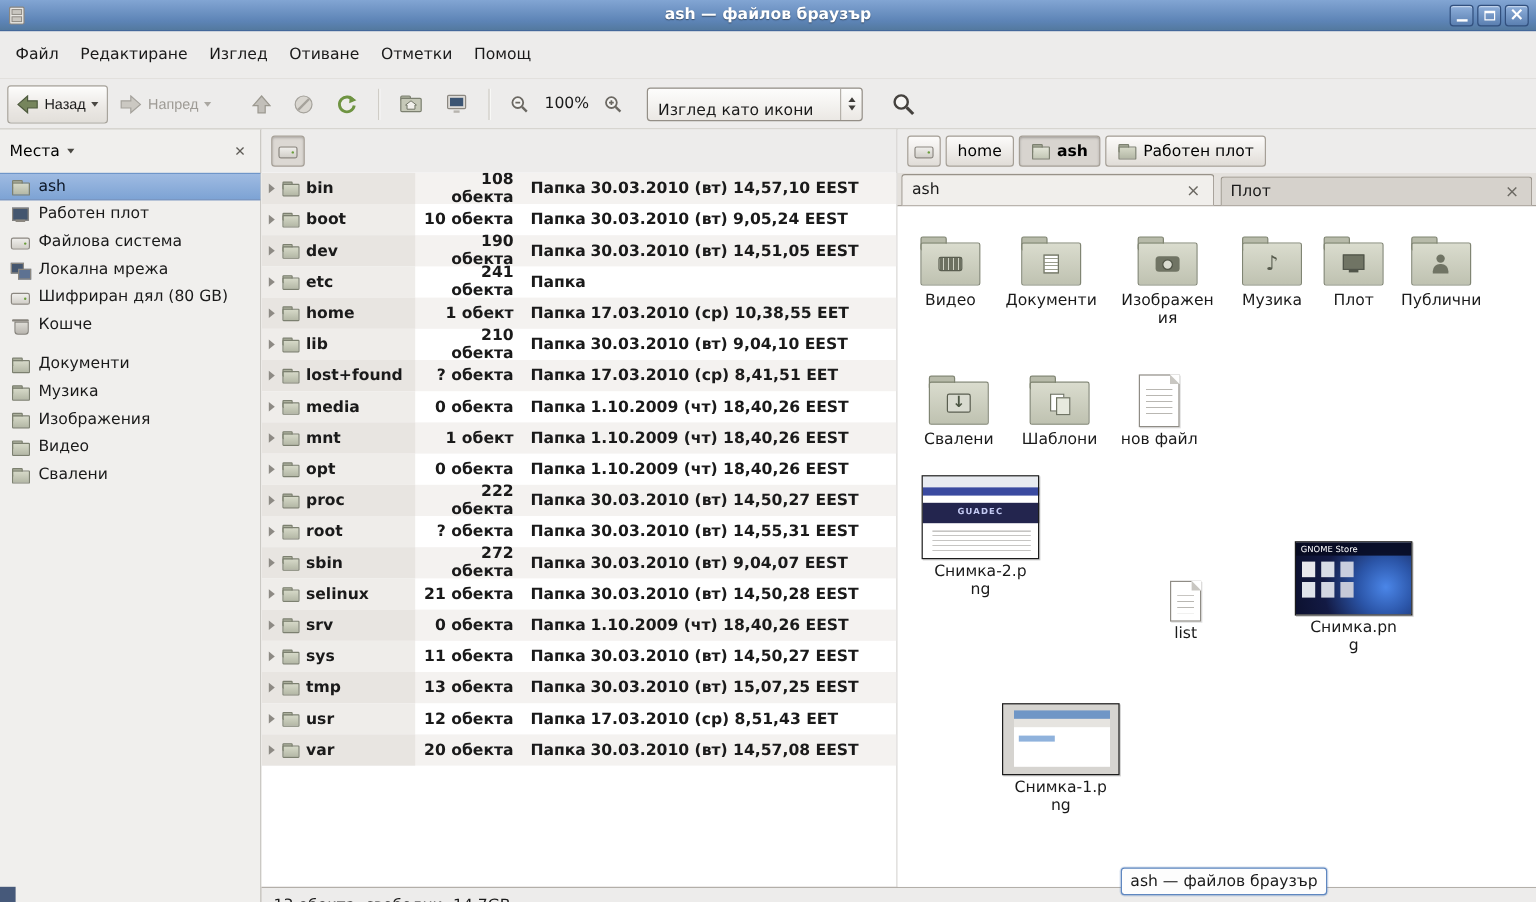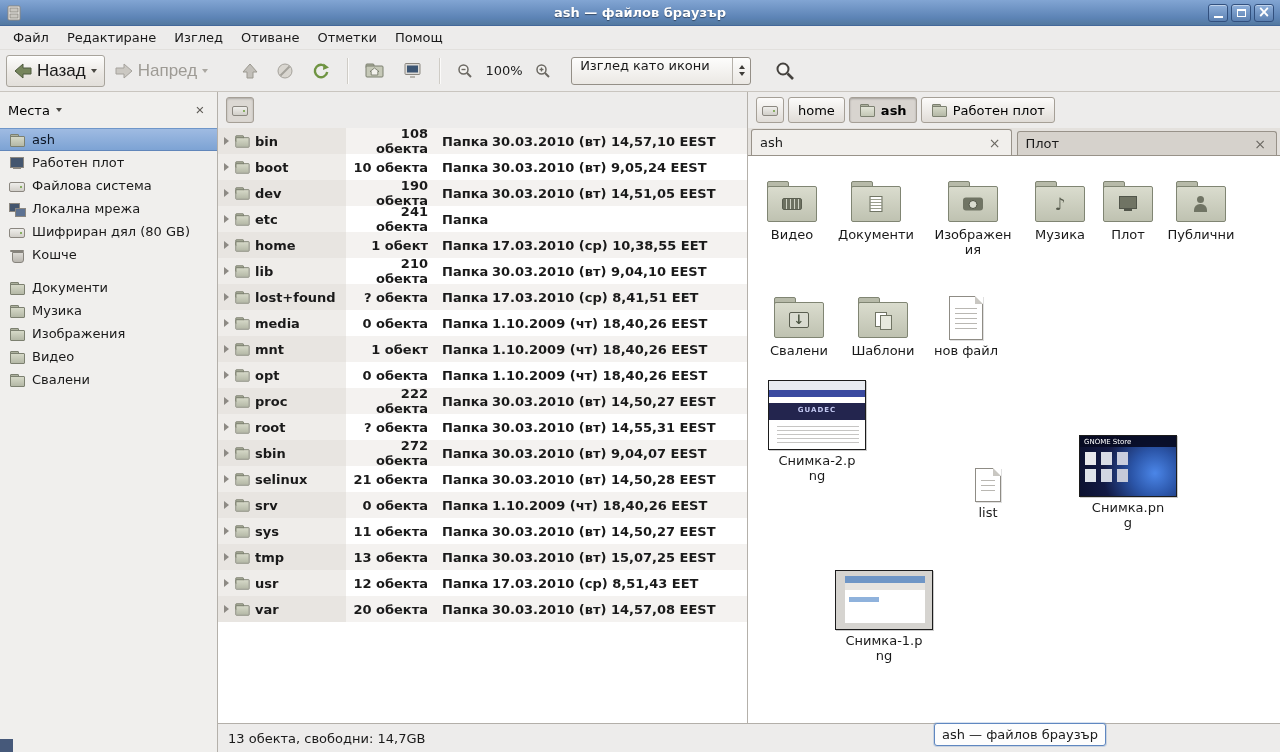--- a/index.html
+++ b/index.html
@@ -11,33 +11,33 @@
   .titlebar { position:relative; height:26px; background:linear-gradient(#82a5d3,#5d84b6 70%,#53799f); border-bottom:1px solid #44689a; display:flex; align-items:center; padding:0 6px; }
   .title-text { position:absolute; left:0; right:0; text-align:center; color:#fff; font-weight:bold; text-shadow:0 1px 1px rgba(0,0,0,.45); }
   .win-app-icon { width:16px; height:16px; z-index:2; position:relative; }
   .win-controls { margin-left:auto; display:flex; gap:3px; z-index:2; }
   .win-btn { width:20px; height:18px; border:1px solid #32507e; border-radius:3px; background:linear-gradient(#8fb0db,#5b80b1); box-shadow:inset 0 1px 0 rgba(255,255,255,.45); display:flex; align-items:center; justify-content:center; color:#fff; cursor:default; }
   .g-min { display:block; width:9px; height:2px; background:#fff; margin-top:9px; }
   .g-max { display:block; width:9px; height:8px; border:1px solid #fff; border-top-width:2px; }
   .g-close::before { content:"×"; font-size:15px; font-weight:bold; line-height:1; }
 
   
-  .menubar { height:24px; background:#edeceb; display:flex; align-items:center; padding-left:4px; border-bottom:1px solid #e2e0dd; }
+  .menubar { height:40px; background:#edeceb; display:flex; align-items:center; padding-left:4px; border-bottom:1px solid #e2e0dd; }
   .menu-item { padding:2px 9px; }
 
   
   .toolbar { height:42px; background:#edeceb; border-bottom:1px solid #c9c5bf; display:flex; align-items:center; padding:0 6px; gap:2px; }
-  .tb-btn { height:32px; display:flex; align-items:center; gap:5px; padding:0 7px; border:1px solid transparent; border-radius:3px; background:transparent; font-size:17px; color:#1a1a1a; }
+  .tb-btn { height:32px; display:flex; align-items:center; gap:5px; padding:0 7px; border:1px solid transparent; border-radius:3px; background:transparent; font-size:12px; color:#1a1a1a; }
   .tb-btn.raised { border-color:#a8a49c; background:linear-gradient(#fdfdfc,#ebe8e4 60%,#e2dfda); box-shadow:0 1px 0 rgba(255,255,255,.7) inset; }
   .tb-btn.disabled { color:#9e9b95; }
   .caret-down { width:0; height:0; border-left:3px solid transparent; border-right:3px solid transparent; border-top:4px solid #4a4843; }
   .tb-btn.disabled .caret-down { border-top-color:#aaa7a1; }
   .tb-sep { width:1px; height:26px; background:#cfccc6; box-shadow:1px 0 0 #fbfaf9; margin:0 7px; }
   .zoom-level { min-width:42px; text-align:center; }
-  .combo { height:28px; margin-left:10px; width:180px; border:1px solid #948f87; border-radius:3px; background:linear-gradient(#fdfdfc,#ebe8e4); display:flex; align-items:flex-start; }
+  .combo { height:28px; margin-left:10px; width:180px; border:1px solid #948f87; border-radius:3px; background:linear-gradient(#fdfdfc,#ebe8e4); display:flex; align-items:flex-end; }
   .combo .label { flex:1; padding:0 8px; text-align:left; }
   .combo-spin { width:18px; align-self:stretch; border-left:1px solid #b5b1aa; display:flex; flex-direction:column; align-items:center; justify-content:center; gap:3px; }
   .combo-spin .up { width:0; height:0; border-left:3px solid transparent; border-right:3px solid transparent; border-bottom:4px solid #3f3d39; }
   .combo-spin .dn { width:0; height:0; border-left:3px solid transparent; border-right:3px solid transparent; border-top:4px solid #3f3d39; }
   .search-btn { margin-left:14px; }
 
   
   .main { display:flex; height:660px; }
   .sidebar { width:218px; background:#f0efed; border-right:1px solid #b4b0aa; display:flex; flex-direction:column; }
   .content-col { flex:1; display:flex; flex-direction:column; }

